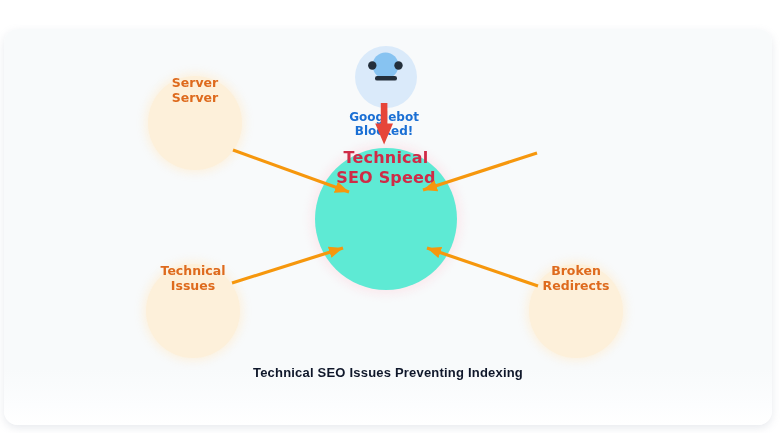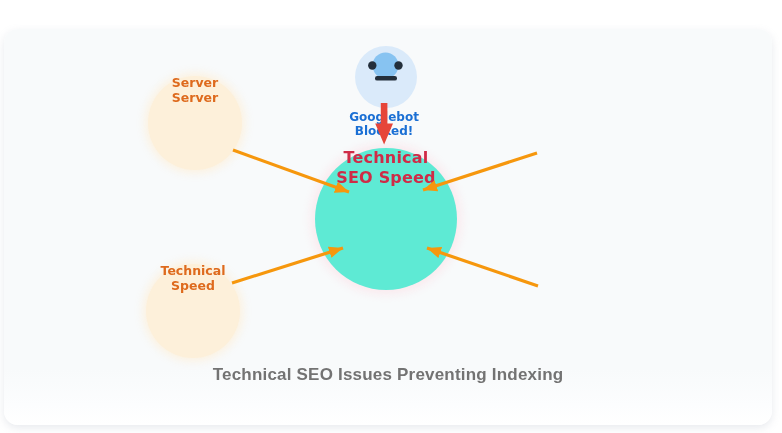--- a/index.html
+++ b/index.html
@@ -63,22 +63,22 @@
 
   .arrows {
     position: absolute; left: 0; top: 0; width: 782px; height: 433px;
     z-index: 5; pointer-events: none;
   }
 
   .caption {
     position: absolute; left: 4px; top: 365px; width: 768px;
     text-align: center;
     font-family: "Liberation Sans", sans-serif;
-    font-weight: bold; font-size: 17px;
-    color: #737373; letter-spacing: 0.2px;
+    font-weight: bold; font-size: 13px;
+    color: #0f172a; letter-spacing: 0.2px;
     z-index: 2;
   }
 </style>
 </head>
 <body>
 
 <div class="canvas">
   <div class="card"></div>
 
   <div class="robot-bubble">
@@ -104,21 +104,27 @@
 
   <div class="circle node server-errors">
     <div>
       <div>Server</div>
       <div>Server</div>
     </div>
   </div>
   <div class="circle node javascript-issues">
     <div>
       <div>Technical</div>
-      <div>Speed</div>
+      <div>Issues</div>
+    </div>
+  </div>
+  <div class="circle node broken-redirects">
+    <div>
+      <div>Broken</div>
+      <div>Redirects</div>
     </div>
   </div>
 
   <svg class="arrows" viewBox="0 0 782 433" aria-hidden="true">
     <defs>
       <marker id="ah" viewBox="0 0 12 10" refX="12" refY="5" markerWidth="14" markerHeight="12" markerUnits="userSpaceOnUse" orient="auto">
         <path d="M0 0 L12 5 L0 10 Z" fill="#f6970d"></path>
       </marker>
     </defs>
     <line x1="233" y1="150" x2="349" y2="192" stroke-width="3.2" marker-end="url(#ah)" stroke="#f6970d"></line>

